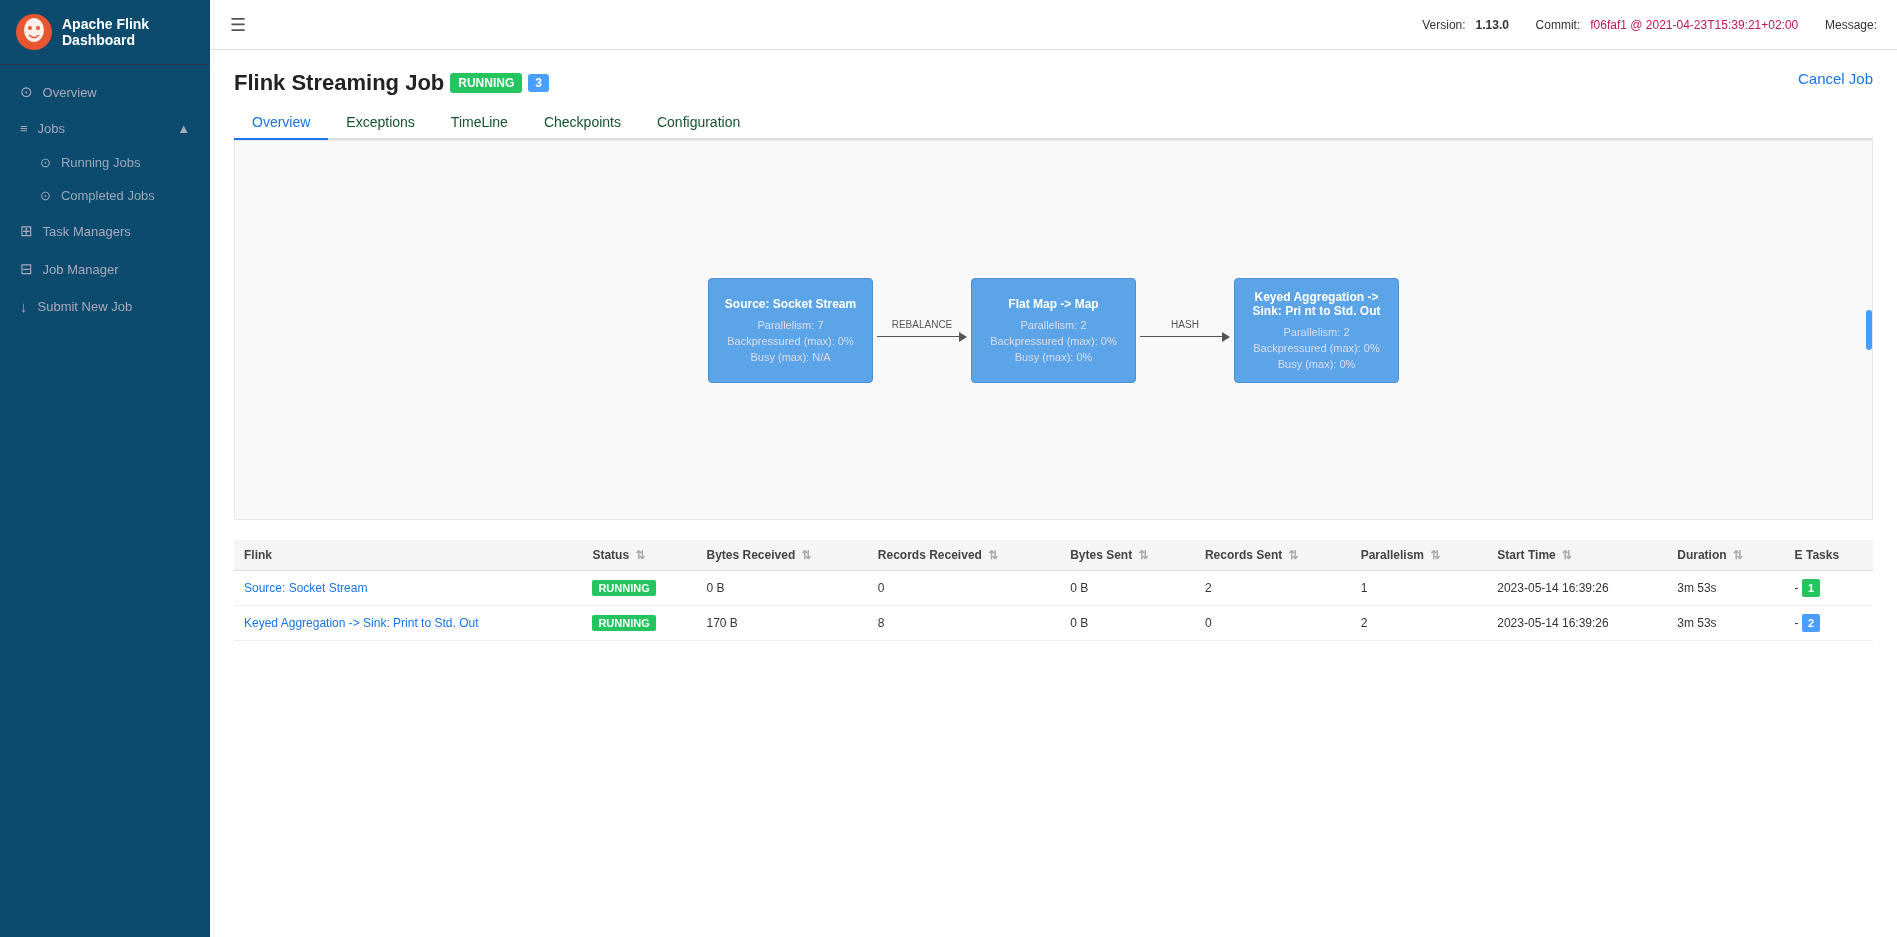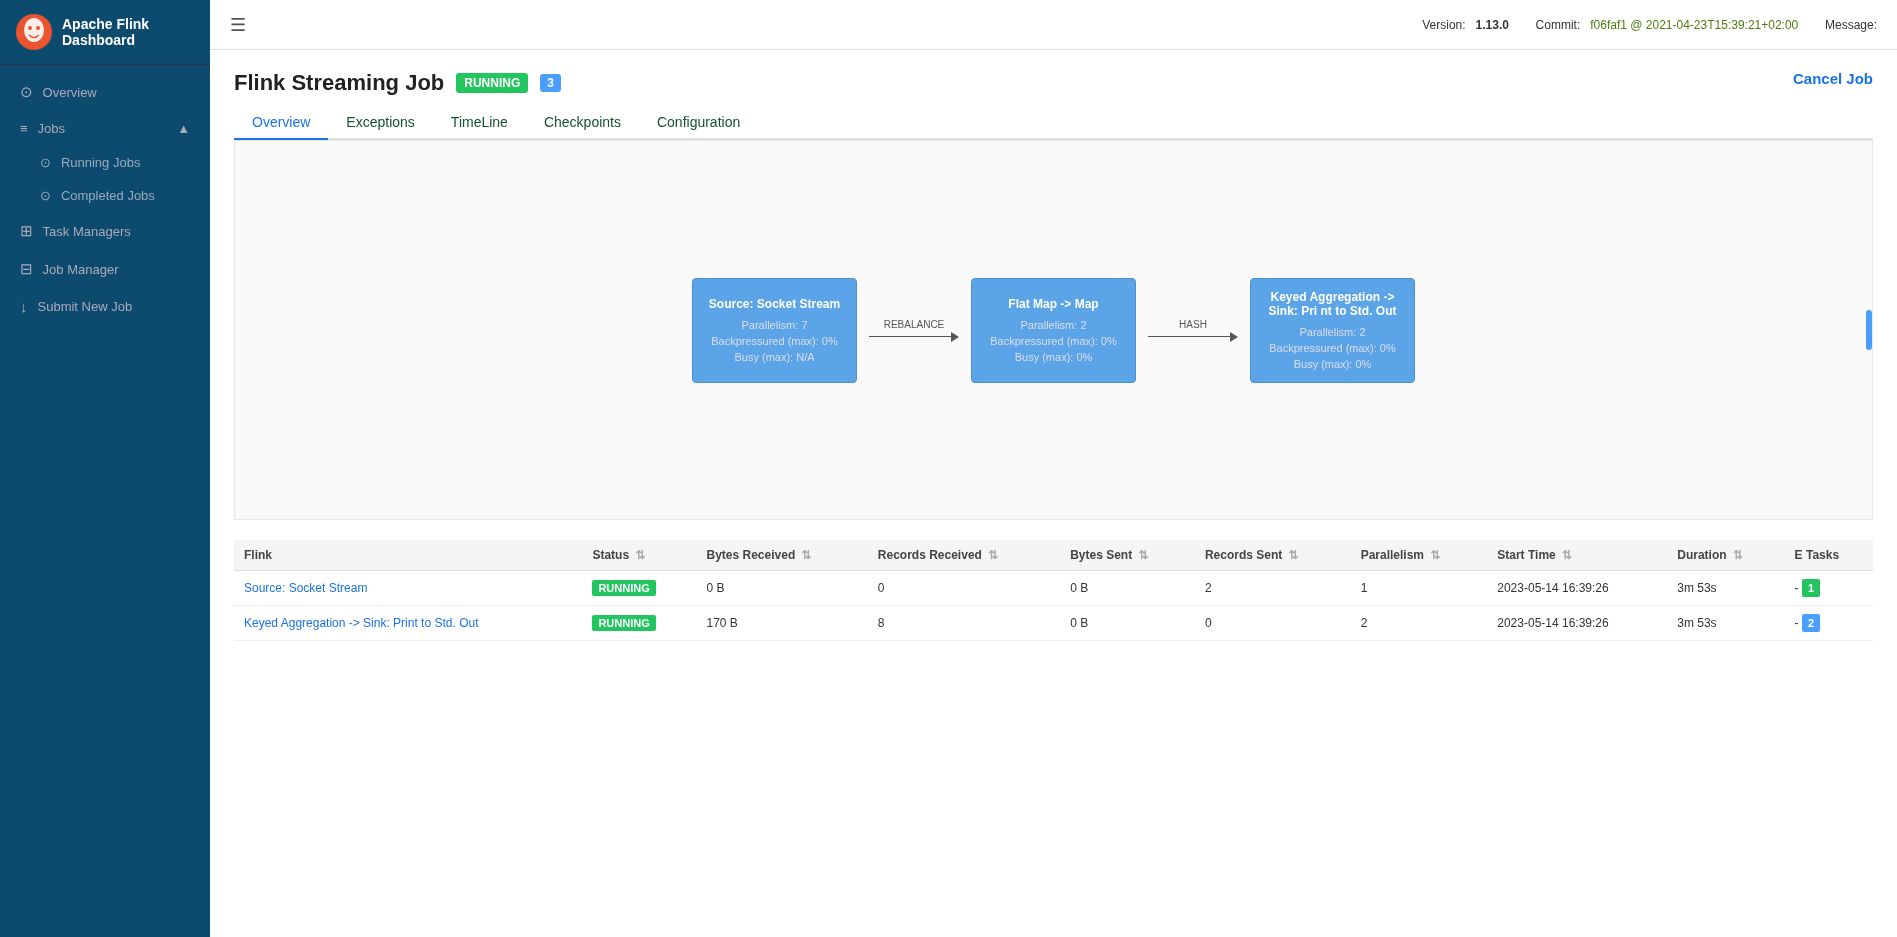--- a/index.html
+++ b/index.html
@@ -80,27 +80,27 @@
       display: flex;
       align-items: center;
       padding: 0 20px;
       justify-content: space-between;
       flex-shrink: 0;
     }
     .topbar-left { display: flex; align-items: center; gap: 12px; }
     .topbar-menu-icon { font-size: 18px; cursor: pointer; color: #555; }
     .topbar-right { display: flex; align-items: center; gap: 10px; font-size: 12px; color: #555; }
     .topbar-right span { color: #333; }
-    .topbar-right .commit-link { color: #4d7c0f; }
+    .topbar-right .commit-link { color: #be185d; }
 
     
     .job-header {
       display: flex;
       align-items: center;
-      gap: 12px;
+      gap: 6px;
       margin-bottom: 10px;
     }
     .job-title {
       font-size: 22px;
       font-weight: bold;
       color: #222;
     }
     .badge-running {
       background: #22c55e;
       color: #fff;
@@ -125,21 +125,21 @@
       color: #555;
       margin-bottom: 16px;
     }
     .cancel-job-btn {
       margin-left: auto;
       color: #1a73e8;
       font-size: 15px;
       cursor: pointer;
       background: none;
       border: none;
-      font-weight: 700;
+      font-weight: 400;
     }
 
     
     .tabs {
       display: flex;
       border-bottom: 2px solid #e0e0e0;
       margin-bottom: 0;
       gap: 0;
     }
     .tab {
@@ -189,21 +189,21 @@
       font-size: 12px;
       font-weight: bold;
     }
     .node-box .node-title { font-size: 12px; font-weight: bold; margin-bottom: 4px; }
     .node-box .node-detail { font-size: 11px; font-weight: normal; color: #dde; margin-top: 4px; }
     .arrow-container {
       display: flex;
       flex-direction: column;
       align-items: center;
       justify-content: center;
-      width: 114px;
+      width: 98px;
     }
     .arrow-label { font-size: 10px; color: #555; margin-bottom: 2px; }
     .arrow-line {
       display: flex;
       align-items: center;
       width: 90px;
     }
     .arrow-line-body {
       flex: 1;
       height: 1px;

